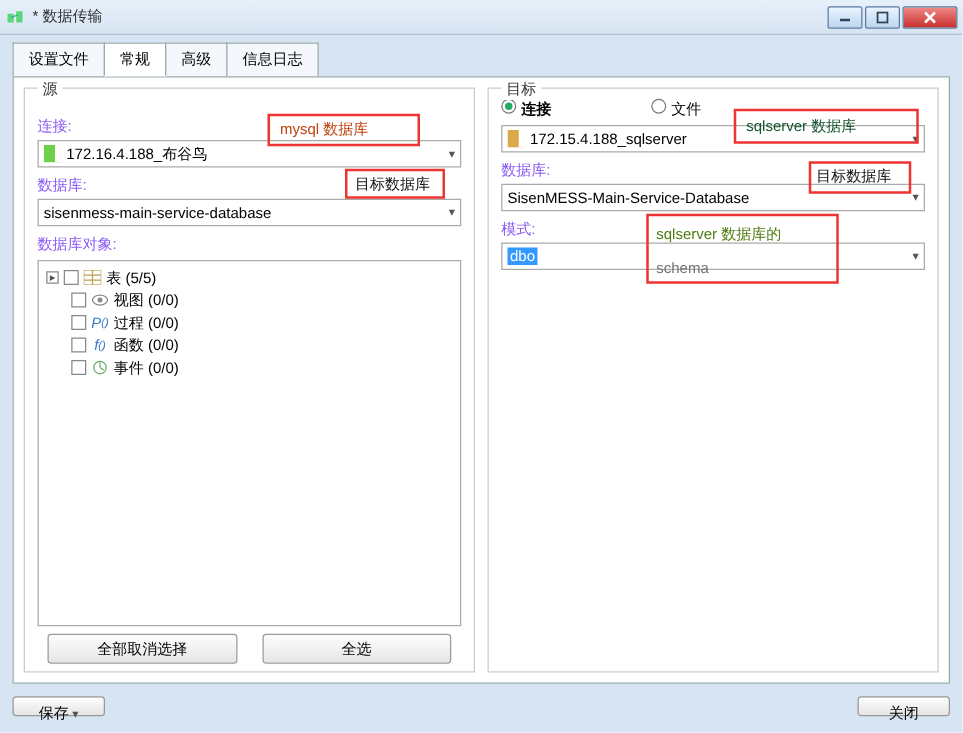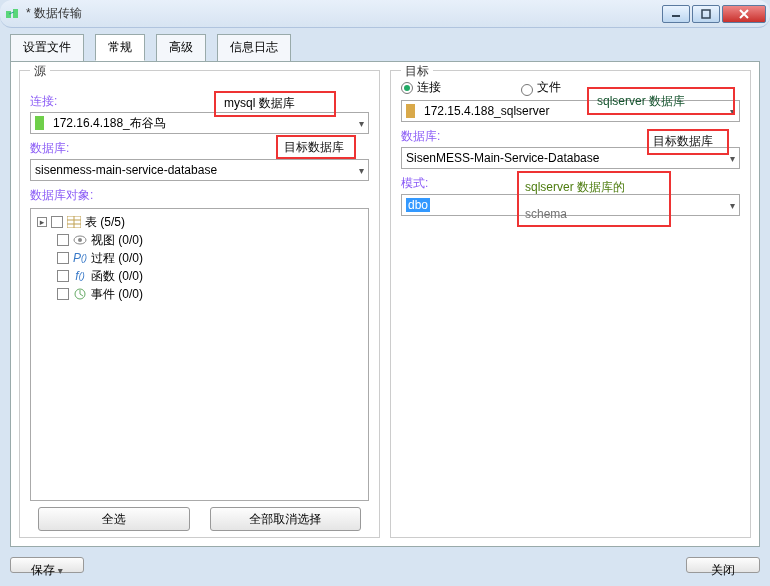--- a/index.html
+++ b/index.html
@@ -1,27 +1,27 @@
 <!DOCTYPE html>
 <html><head>
 <meta charset="utf-8">
 <style>
 * { box-sizing: border-box; margin: 0; padding: 0; font-family: "Microsoft YaHei", "SimSun", sans-serif; font-size: 12px; }
 body { background: #d7e4f2; width: 770px; height: 586px; overflow: hidden; }
 
-.titlebar { height: 28px; background: linear-gradient(#e8f0fa, #d7e4f2); display: flex; align-items: center; padding: 0 4px; border-bottom: 1px solid #b0c4de; border-radius: 12px; }
+.titlebar { height: 28px; background: linear-gradient(#e8f0fa, #d7e4f2); display: flex; align-items: center; padding: 0 4px; border-bottom: 1px solid #b0c4de; }
 .titlebar .icon { width: 16px; height: 16px; margin-right: 6px; display: flex; align-items: center; justify-content: center; }
 .titlebar .title { flex: 1; color: #333; }
 .titlebar .win-btns { display: flex; gap: 2px; }
 .win-btn { width: 28px; height: 18px; border: 1px solid #5a7aa0; border-radius: 2px; display: flex; align-items: center; justify-content: center; cursor: default; }
 .win-min { background: linear-gradient(#eaf4ff, #bcd6f0); }
 .win-max { background: linear-gradient(#eaf4ff, #bcd6f0); }
 .win-close { width: 44px; background: linear-gradient(#e88, #c9302c); color: #fff; font-weight: bold; }
 
-.tabs { display: flex; padding: 6px 10px 0 10px; gap: 12px; }
+.tabs { display: flex; padding: 6px 10px 0 10px; gap: 0; }
 .tab { padding: 4px 12px; border: 1px solid #9aa; border-bottom: none; background: #f4f7fb; margin-right: -1px; cursor: default; }
 .tab.active { background: #fff; border-bottom: 1px solid #fff; position: relative; z-index: 2; }
 
 .main { background: #fff; margin: 0 10px 6px 10px; border: 1px solid #9aa; height: 486px; padding: 8px; display: flex; gap: 10px; position: relative; }
 
 .panel { flex: 1; border: 1px solid #ccc; padding: 8px 10px 6px 10px; position: relative; display: flex; flex-direction: column; }
 .panel-title { position: absolute; top: -8px; left: 10px; background: #fff; padding: 0 4px; color: #333; }
 
 .field-label { margin: 2px 0 2px 0; color: #8b5cf6; }
 .row { display: flex; align-items: center; gap: 6px; margin-bottom: 4px; }
@@ -165,39 +165,39 @@
                 <line x1="7" y1="6" x2="7" y2="2" stroke="#6a6"></line>
                 <line x1="7" y1="6" x2="10" y2="8" stroke="#6a6"></line>
               </svg>
             </span>
           <span>事件  (0/0)</span>
         </div>
       </div>
     </div>
 
     <div class="btn-row">
+      <div class="btn">全部取消选择</div>
       <div class="btn">全选</div>
-      <div class="btn">全部取消选择</div>
     </div>
 
     <div class="redbox" style="top:20px; left:194px; width:122px; height:26px;"></div>
     <div class="redbox" style="top:64px; left:256px; width:80px; height:24px;"></div>
-    <span style="position:absolute; top:24px; left:204px; color:#000000;">mysql 数据库</span>
+    <span style="position:absolute; top:24px; left:204px; color:#c2410c;">mysql 数据库</span>
     <span style="position:absolute; top:68px; left:264px; color:#111;">目标数据库</span>
   </div>
 
   <div class="panel">
     <span class="panel-title">目标</span>
 
     <div class="row-radio" style="margin-top:0;">
-      <label style="display:flex;align-items:center;">
+      <label style="display:flex;align-items:flex-start;font-weight:bold;">
           <span class="radio checked"></span>
           <span>连接</span>
         </label>
-      <label style="display:flex;align-items:flex-end;">
+      <label style="display:flex;align-items:flex-start;">
           <span class="radio"></span>
           <span>文件</span>
         </label>
     </div>
 
     <div class="row">
       <div class="dropdown">
         <span class="dd-icon">
             <svg width="14" height="14">
               <rect width="14" height="14" fill="#d9a94a"></rect>

